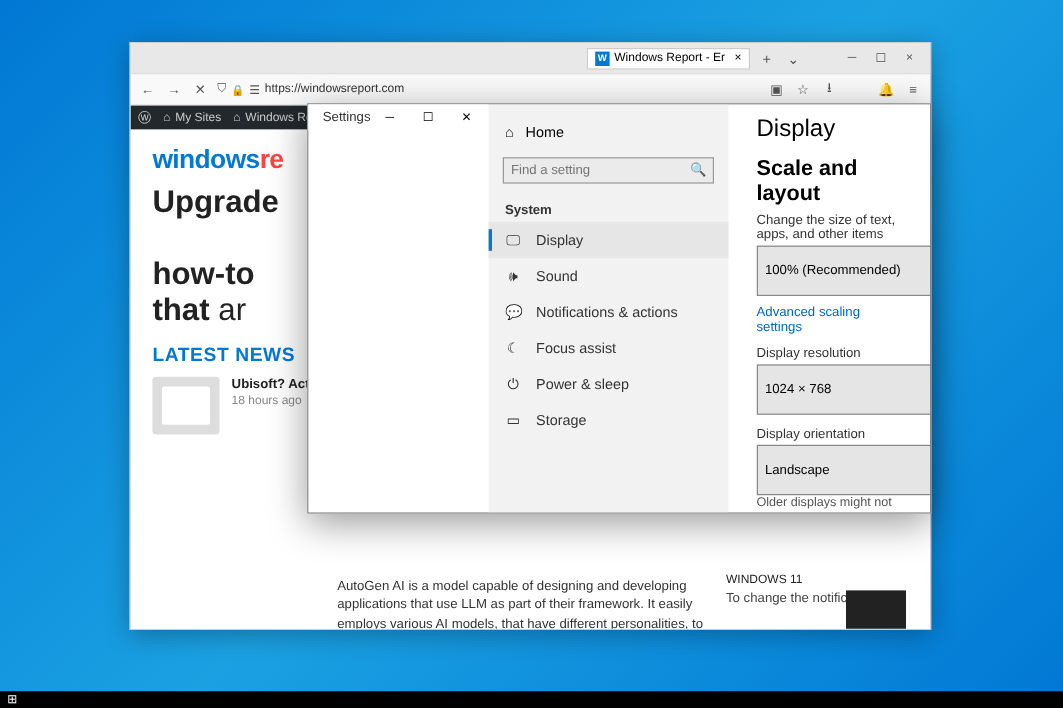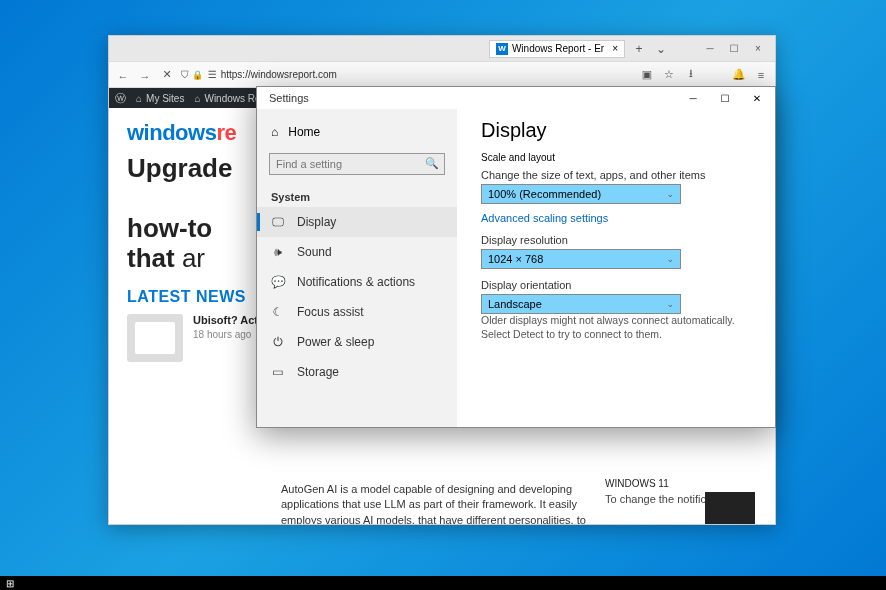--- a/index.html
+++ b/index.html
@@ -47,44 +47,44 @@
 .news-txt .title { font-weight: 700; color: #222; }
 .news-txt .time { color: #888; font-size: 10px; margin-top: 2px; }
 
 .article-body { position: absolute; left: 168px; top: 370px; width: 330px; font-size: 11px; line-height: 1.4; color: #333; padding: 4px; }
 .side-card { position: absolute; right: 20px; top: 370px; width: 150px; font-size: 11px; }
 .side-card .t { font-weight: 400; color: #222; text-transform: uppercase; font-size: 10px; }
 .side-card .desc { color: #444; margin-top: 4px; }
 .side-thumb { width: 50px; height: 38px; background: #222; position: absolute; right: 0; top: 14px; }
 
 
-.settings { position: absolute; top: 86px; left: 256px; width: 520px; height: 342px; background: #fff; box-shadow: 0 8px 30px rgba(0,0,0,0.4); display: flex; flex-direction: column; border: 1px solid #888; }
+.settings { position: absolute; top: 86px; left: 256px; width: 520px; height: 342px; background: #fff; box-shadow: 0 8px 30px rgba(0,0,0,0.4); display: flex; flex-direction: row; border: 1px solid #888; }
 .settings-titlebar { height: 22px; display: flex; align-items: center; justify-content: space-between; padding: 0 2px 0 12px; font-size: 11px; background: #fff; }
 .settings-titlebar .ttl { color: #333; }
 .settings-titlebar .ctls { display: flex; }
 .settings-titlebar .ctl { width: 32px; height: 22px; display: flex; align-items: center; justify-content: center; cursor: pointer; font-size: 10px; }
 
 .settings-body { flex: 1; display: flex; overflow: hidden; }
 .s-sidebar { width: 200px; background: #f2f2f2; display: flex; flex-direction: column; padding: 8px 0; }
 .s-home { display: flex; align-items: center; gap: 10px; padding: 8px 14px; font-size: 12px; cursor: pointer; }
 .s-home .ico { font-size: 12px; }
 .s-search { margin: 6px 12px 10px; position: relative; }
 .s-search input { width: 100%; border: 1px solid #999; background: #ebebeb; padding: 4px 22px 4px 6px; font-size: 11px; }
 .s-search .mag { position: absolute; right: 6px; top: 4px; font-size: 11px; color: #666; }
 .s-cat { padding: 6px 14px 4px; font-size: 11px; font-weight: 700; color: #333; }
 .s-item { display: flex; align-items: center; gap: 12px; padding: 8px 14px; font-size: 12px; cursor: pointer; color: #333; }
 .s-item.active { background: #e6e6e6; position: relative; }
 .s-item.active::before { content: ""; position: absolute; left: 0; top: 6px; bottom: 6px; width: 3px; background: #0078d4; }
 .s-item .ico { width: 14px; font-size: 12px; text-align: center; }
 
 .s-main { flex: 1; padding: 10px 24px; overflow-y: auto; position: relative; }
 .s-main h1 { font-size: 20px; font-weight: 400; margin-bottom: 10px; }
-.s-main h2 { font-size: 10px; font-weight: 400; margin-bottom: 6px; }
+.s-main h2 { font-size: 18px; font-weight: 700; margin-bottom: 6px; }
 .s-main .lbl { font-size: 11px; color: #333; margin: 6px 0 3px; }
-.s-main .dd { width: 200px; border: 1px solid #888; padding: 3px 6px; font-size: 11px; display: flex; justify-content: space-between; align-items: center; cursor: pointer; background: #7dd3fc; }
+.s-main .dd { width: 200px; border: 1px solid #888; padding: 14px 6px; font-size: 11px; display: flex; justify-content: space-between; align-items: center; cursor: pointer; background: #e5e5e5; }
 .s-main .link { color: #0067c0; font-size: 11px; margin: 8px 0 10px; cursor: pointer; }
 .s-main .multi { font-size: 14px; font-weight: 400; margin-top: 16px; margin-bottom: 4px; }
 .s-main .note { font-size: 10.5px; color: #555; line-height: 1.3; }
 .chev { font-size: 9px; color: #666; }
 </style>
 </head>
 <body>
 
 <div class="browser">
   <div class="tabbar">

